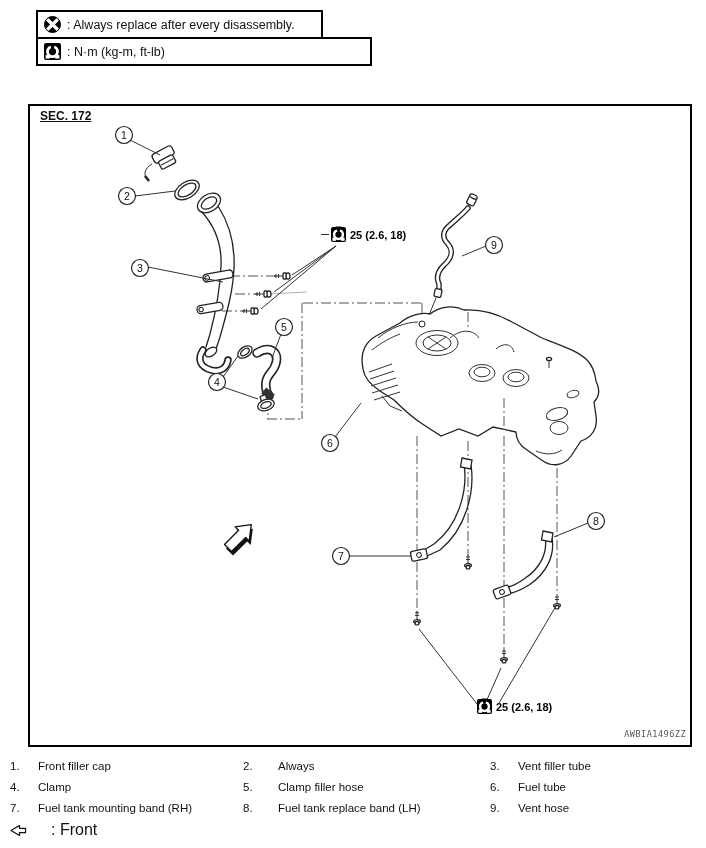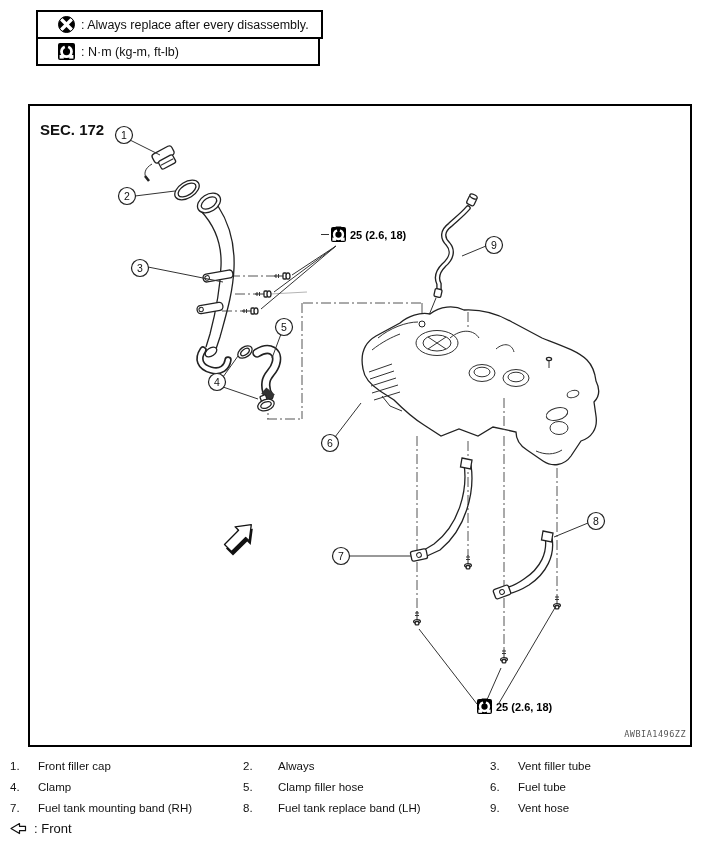--- a/index.html
+++ b/index.html
@@ -1,28 +1,28 @@
 <!DOCTYPE html>
 <html><head>
 <meta charset="utf-8">
 <style>
   html,body{margin:0;padding:0;background:#fff;}
   body{width:706px;height:848px;position:relative;font-family:"Liberation Sans",sans-serif;color:#111;overflow:hidden;}
 
   
   .legend{position:absolute;left:36px;top:10px;}
   .legend-row{box-sizing:border-box;border:2px solid #000;height:29px;margin-top:-2px;
-    display:flex;align-items:center;gap:6px;padding-left:20px;background:#fff;}
+    display:flex;align-items:center;gap:6px;padding-left:6px;background:#fff;}
   .legend-row:first-child{margin-top:0;}
   .legend-text{font-size:12.5px;white-space:nowrap;}
 
   
   .diagram-box{position:absolute;left:28px;top:104px;width:664px;height:643px;
     box-sizing:border-box;border:2px solid #000;background:#fff;}
-  .sec-label{position:absolute;left:10px;top:15px;font-size:15px;font-weight:bold;}
+  .sec-label{position:absolute;left:10px;top:3px;font-size:12px;font-weight:bold;text-decoration:underline;}
   .diagram-box svg.canvas{position:absolute;left:0;top:0;}
 
   
   .part{fill:#fff;stroke:#222;stroke-width:1.3;}
   .partline{fill:none;stroke:#222;stroke-width:1.3;}
   .det{fill:none;stroke:#333;stroke-width:1;}
   .thin{fill:none;stroke:#333;stroke-width:1;}
   .dashdot{fill:none;stroke:#555;stroke-width:1;stroke-dasharray:10 3 2 3;}
   .grayline{stroke:#b5b5b5;stroke-width:1.2;}
   .hole{fill:#fff;stroke:#222;stroke-width:1;}
@@ -31,21 +31,21 @@
   .callout circle{fill:#fff;stroke:#222;stroke-width:1.2;}
   .callout text{font-family:"Liberation Sans",sans-serif;font-size:10.5px;fill:#111;text-anchor:middle;}
   .torque{font-family:"Liberation Sans",sans-serif;font-size:11px;font-weight:bold;fill:#000;}
   .wm{font-family:"DejaVu Sans Mono",monospace;font-size:8.5px;fill:#555;text-anchor:end;letter-spacing:.5px;}
 
   
   .plist{position:absolute;left:0;top:0;width:706px;}
   .pl-num{position:absolute;font-size:11.5px;}
   .pl-label{position:absolute;font-size:11.5px;white-space:nowrap;}
   .front-row{position:absolute;left:9px;top:821px;display:flex;align-items:center;gap:7px;}
-  .front-label{font-size:13px;}
+  .front-label{font-size:16px;margin-left:17px;}
 </style>
 </head>
 <body>
 
 <div class="legend">
   <div class="legend-row" style="width:287px">
     <svg width="17" height="17" viewBox="0 0 17 17">
       <defs>
           <clipPath id="ccl">
             <circle cx="8.5" cy="8.5" r="8"></circle>
@@ -53,21 +53,21 @@
         </defs>
       <circle cx="8.5" cy="8.5" r="8" fill="#000"></circle>
       <g clip-path="url(#ccl)">
         <line x1="2" y1="2" x2="15" y2="15" stroke="#fff" stroke-width="3.4"></line>
         <line x1="15" y1="2" x2="2" y2="15" stroke="#fff" stroke-width="3.4"></line>
       </g>
       <circle cx="8.5" cy="8.5" r="8" fill="none" stroke="#000" stroke-width="1"></circle>
     </svg>
     <span class="legend-text">: Always replace after every disassembly.</span>
   </div>
-  <div class="legend-row" style="width:284px">
+  <div class="legend-row" style="width:336px">
     <svg width="17" height="17" viewBox="0 0 17 17">
       <rect x="0" y="0" width="17" height="17" rx="2" fill="#000"></rect>
       <rect x="1.6" y="12" width="4.2" height="3.6" fill="#fff"></rect>
       <rect x="11.2" y="12" width="4.2" height="3.6" fill="#fff"></rect>
       <circle cx="8.5" cy="8.6" r="5" fill="none" stroke="#fff" stroke-width="2.8"></circle>
       <polygon points="8.5,8.6 5.2,-0.5 11.8,-0.5" fill="#000"></polygon>
     </svg>
     <span class="legend-text">: N·m (kg-m, ft-lb)</span>
   </div>
 </div>

